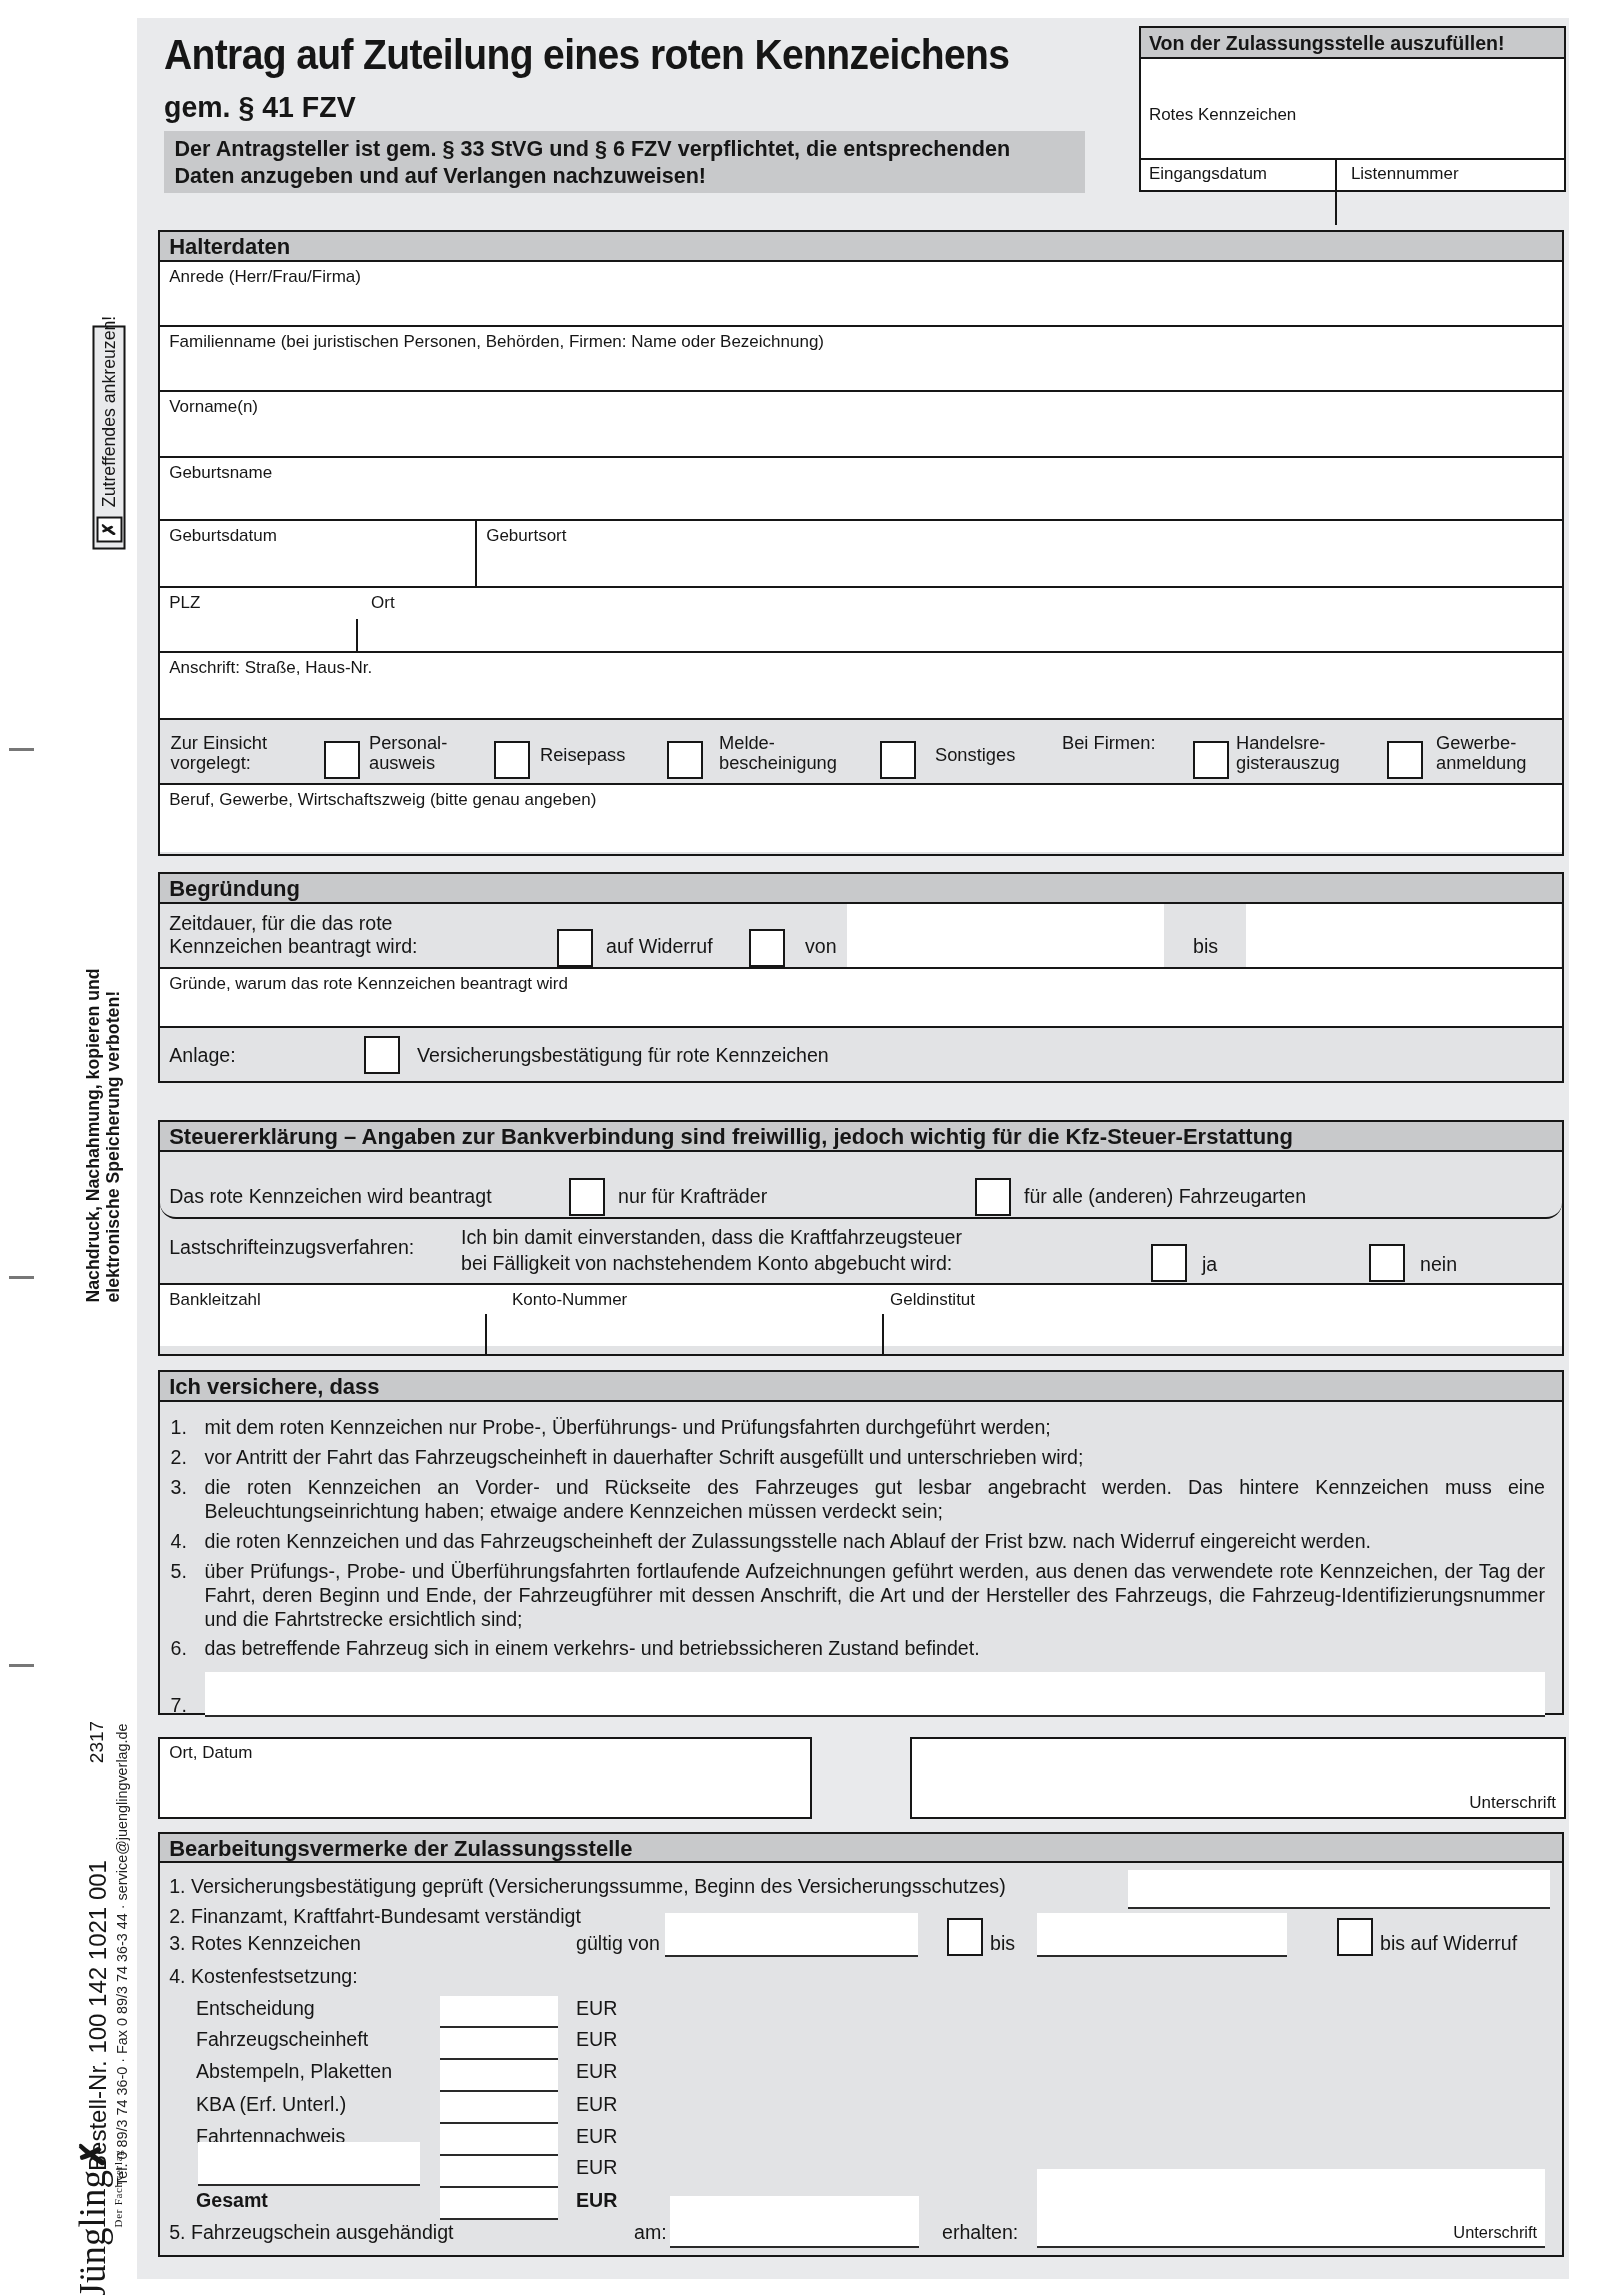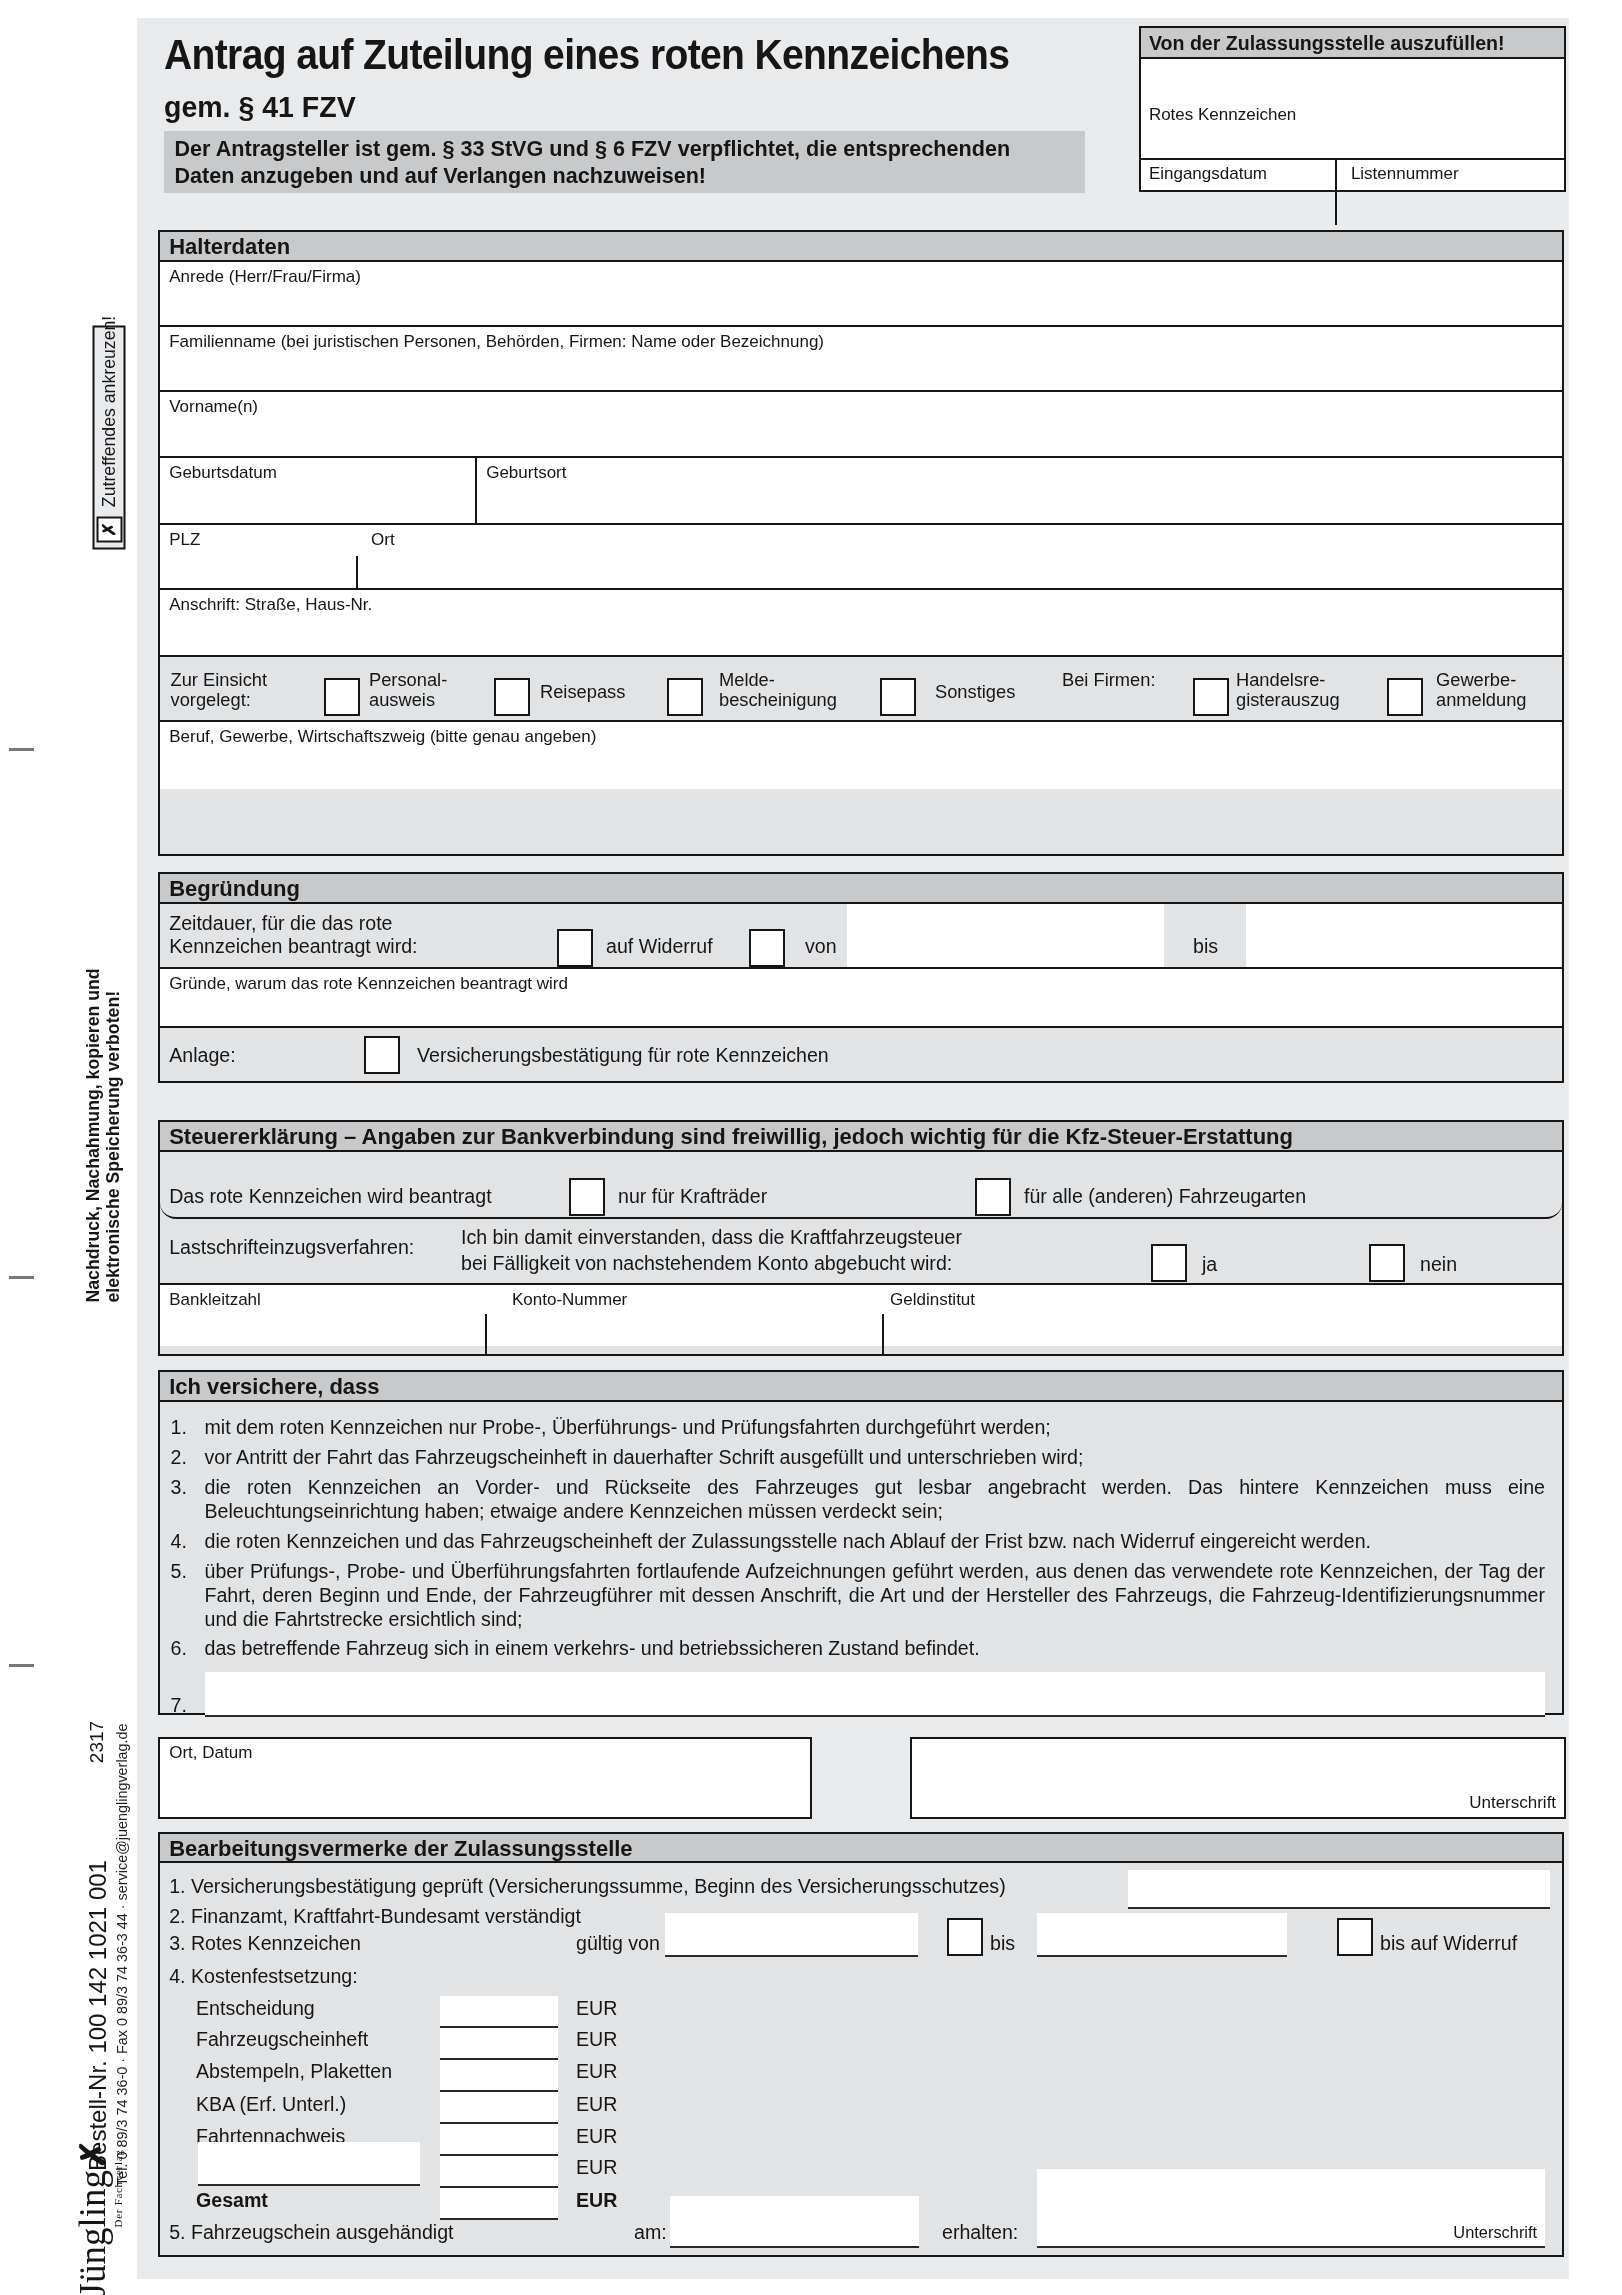--- a/index.html
+++ b/index.html
@@ -119,20 +119,23 @@
   <div class="bar">Halterdaten</div>
   <div class="row white" style="height:65px;">
     <span class="flabel">Anrede (Herr/Frau/Firma)</span>
   </div>
   <div class="row white" style="height:65px;">
     <span class="flabel">Familienname (bei juristischen Personen, Behörden, Firmen: Name oder Bezeichnung)</span>
   </div>
   <div class="row white" style="height:66px;">
     <span class="flabel">Vorname(n)</span>
   </div>
+  <div class="row white" style="height:63px;">
+    <span class="flabel">Geburtsname</span>
+  </div>
   <div class="row white" style="height:67px;">
     <div class="two-col">
       <div style="width:315px;border-right:2px solid #161616;position:relative;">
         <span class="flabel">Geburtsdatum</span>
       </div>
       <div style="flex:1;position:relative;">
         <span class="flabel">Geburtsort</span>
       </div>
     </div>
   </div>

